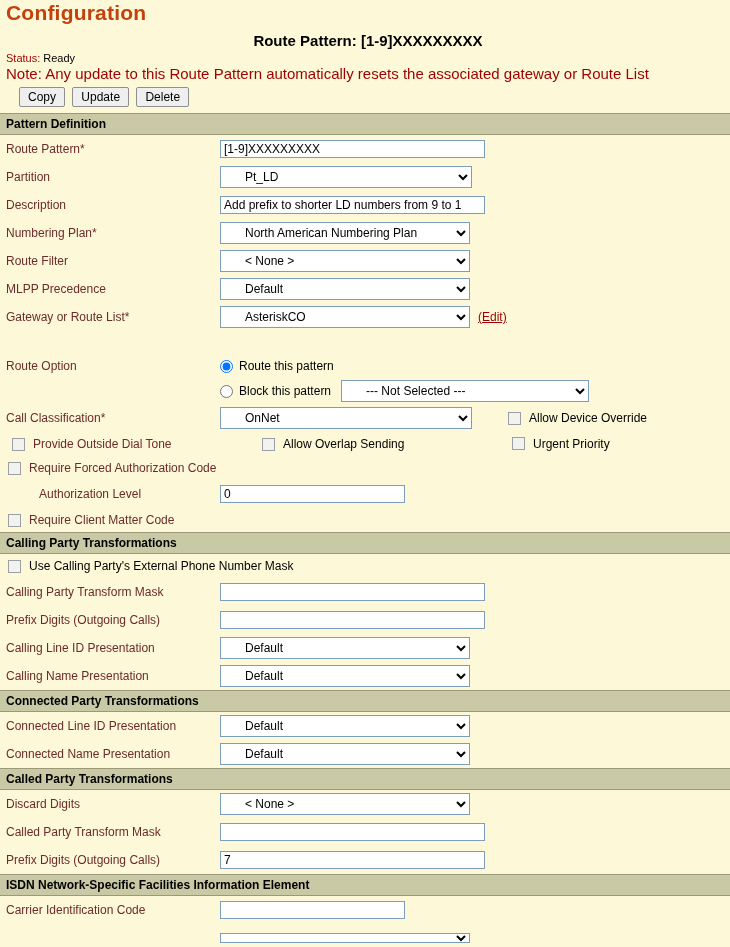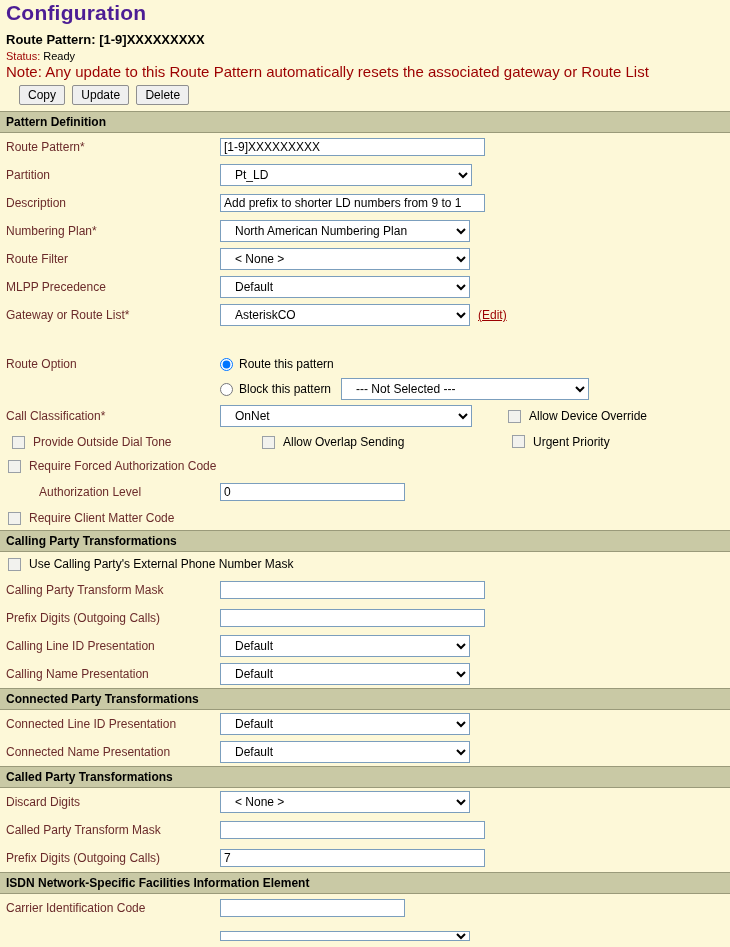--- a/index.html
+++ b/index.html
@@ -17,34 +17,35 @@
   }
   .page {
     position: relative;
     width: 730px;
     height: 947px;
     background: #fdf8d8;
   }
   .page-title {
     font-size: 21px;
     font-weight: bold;
-    color: #4c1d95;
+    color: #c2410c;
     padding: 0 0 0 6px;
     margin: 0;
     line-height: 26px;
     letter-spacing: 0.2px;
   }
   .header-block {
     padding: 6px 0 0 6px;
   }
   .rp-line {
-    font-size: 13px;
+    font-size: 15px;
     font-weight: bold;
     color: #000;
     margin-bottom: 3px;
+    text-align: center;
   }
   .rp-line .rp-value {
     color: #000;
     font-weight: bold;
   }
   .status-line {
     font-size: 11px;
     color: #9c0000;
     margin-bottom: 1px;
   }
@@ -107,21 +108,21 @@
   .w265 { width: 265px; }
   .w185 { width: 185px; }
   select.sel {
     font-family: "Liberation Sans", sans-serif;
     font-size: 12px;
     height: 22px;
     border: 1px solid #7b9ebd;
     background: #fff;
     color: #000;
     box-sizing: border-box;
-    padding-left: 10px;
+    padding-left: 20px;
   }
   .sel250 { width: 250px; }
   .sel252 { width: 252px; }
   .edit-link {
     color: #9c0000;
     margin-left: 8px;
     font-size: 12px;
   }
   .edit-link a {
     color: #9c0000;

